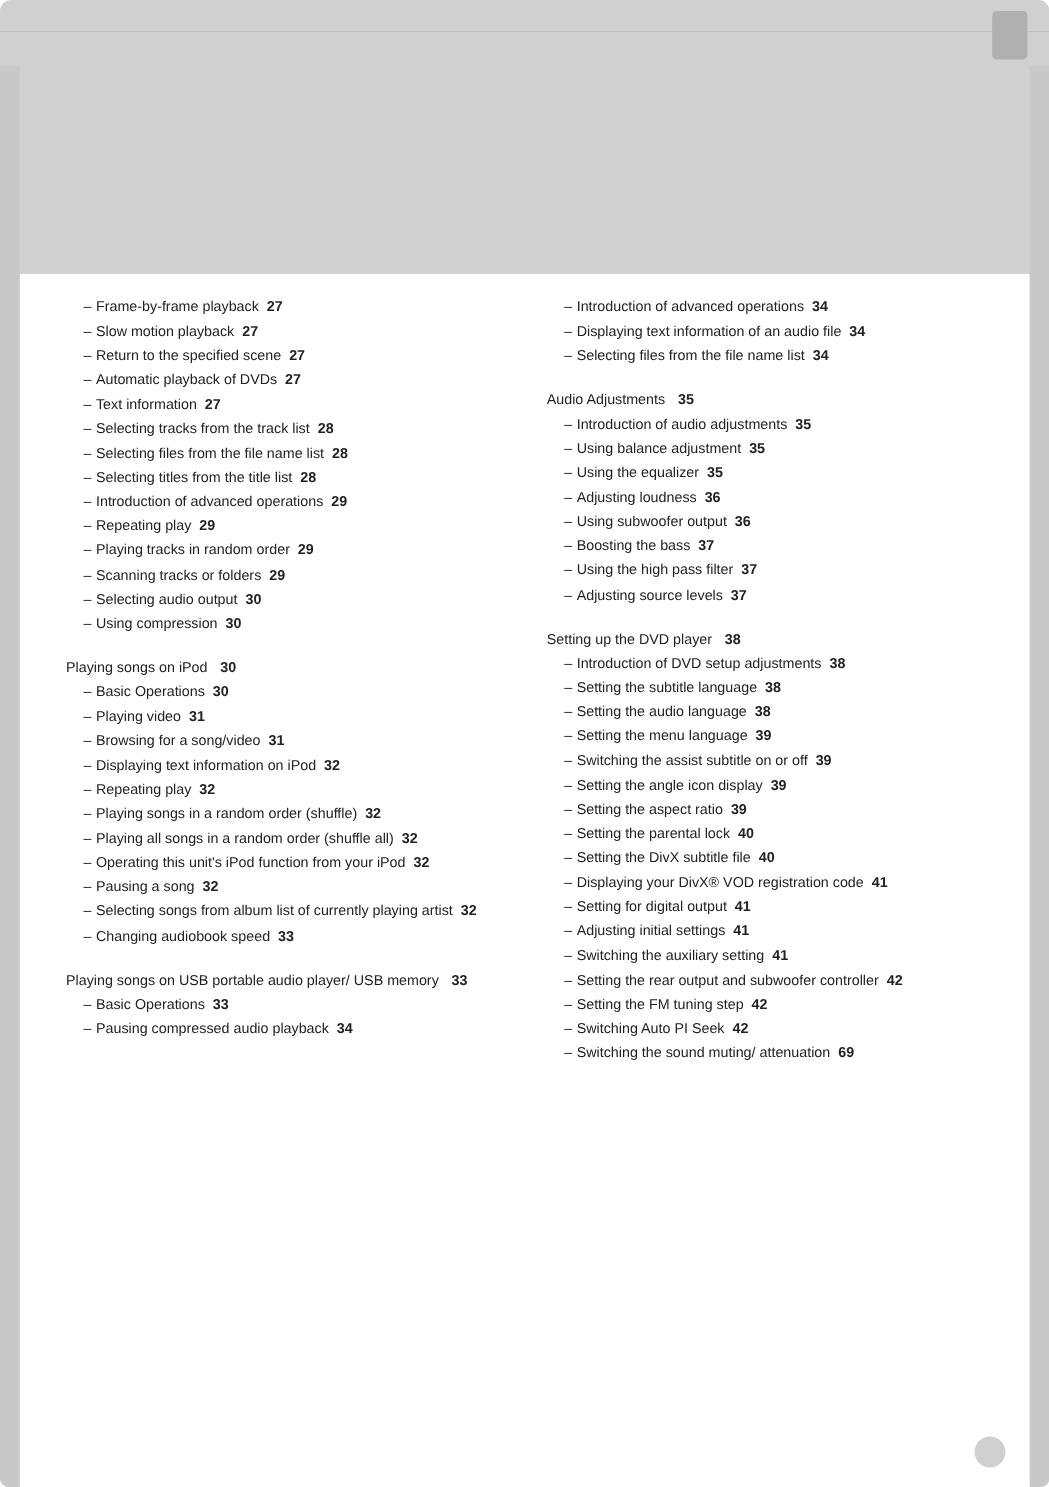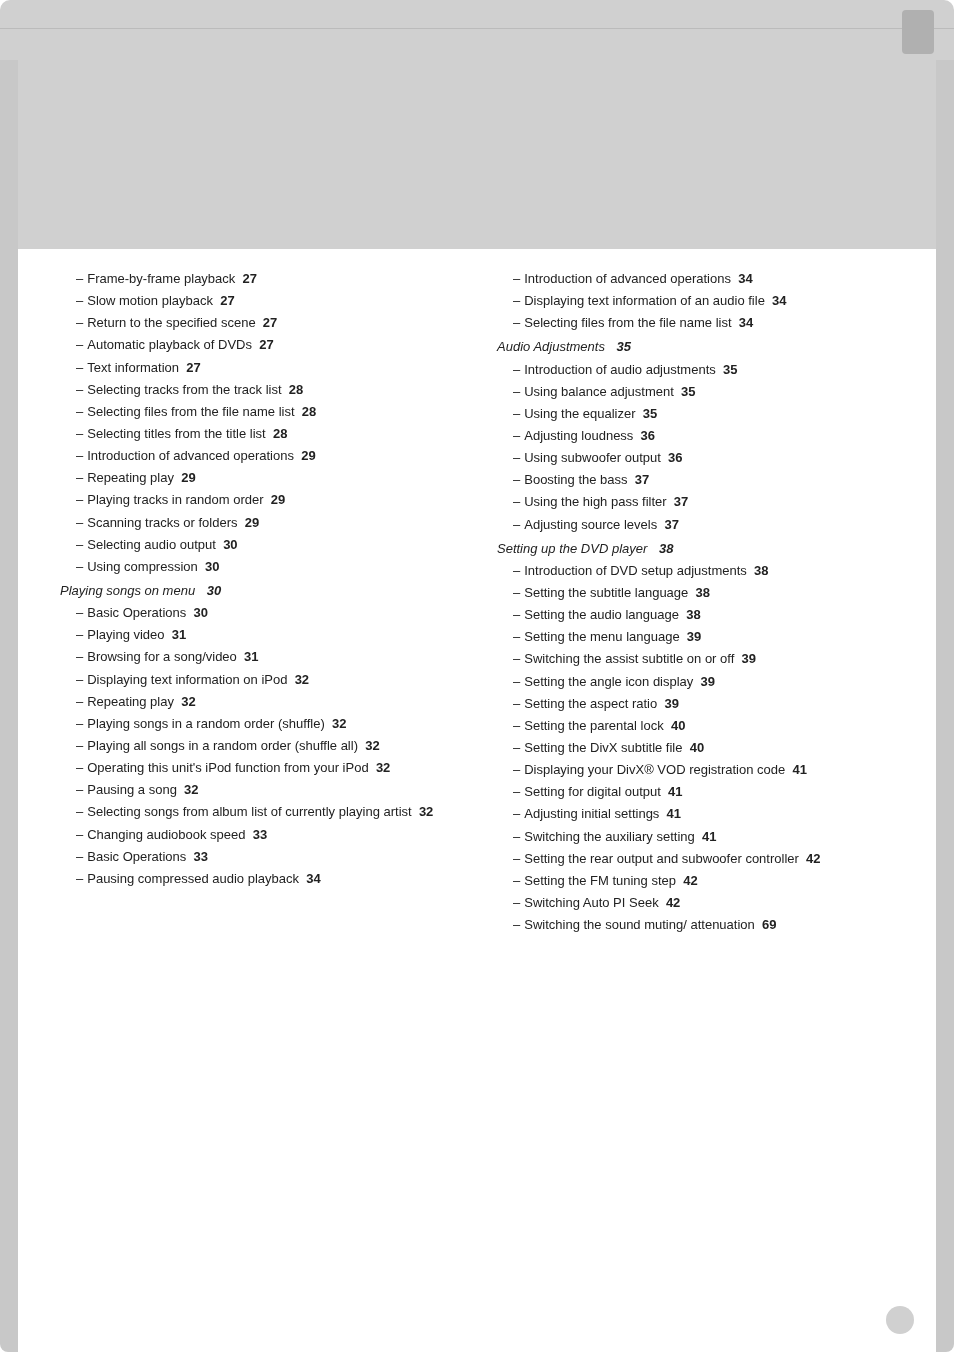--- a/index.html
+++ b/index.html
@@ -121,23 +121,22 @@
       align-items: center;
       justify-content: center;
       font-weight: bold;
       font-size: 14px;
     }
     .section-heading {
       font-weight: normal;
       display: flex;
       align-items: baseline;
       gap: 4px;
-      margin-top: 4px;
+      margin-top: 20px;
       margin-bottom: 2px;
-      font-style: italic;
     }
   </style>
 </head>
 <body>
 
 <div class="page">
 
   <div class="header">
     <span class="header-title"></span>
     <div class="header-tab"></div>
@@ -230,21 +229,21 @@
         </div>
         </div>
         <div class="toc-item">
           <div class="indent1">
           <span class="dash">–</span>
           <span class="item-text">Using compression&nbsp;&nbsp;<span class="page-num">30</span></span>
         </div>
         </div>
         <div class="toc-item">
           <div class="section-heading">
-          <span style="font-weight:normal;">Playing songs on menu</span>
+          <span style="font-weight:normal;">Playing songs on iPod</span>
           &nbsp;<span class="page-num">30</span>
         </div>
         </div>
         <div class="toc-item">
           <div class="indent1">
           <span class="dash">–</span>
           <span class="item-text">Basic Operations&nbsp;&nbsp;<span class="page-num">30</span></span>
         </div>
         </div>
         <div class="toc-item">
@@ -298,20 +297,26 @@
         <div class="toc-item">
           <div class="indent1">
           <span class="dash">–</span>
           <span class="item-text">Selecting songs from album list of currently playing artist&nbsp;&nbsp;<span class="page-num">32</span></span>
         </div>
         </div>
         <div class="toc-item">
           <div class="indent1">
           <span class="dash">–</span>
           <span class="item-text">Changing audiobook speed&nbsp;&nbsp;<span class="page-num">33</span></span>
+        </div>
+        </div>
+        <div class="toc-item">
+          <div class="section-heading">
+          <span style="font-weight:normal;">Playing songs on USB portable audio player/ USB memory</span>
+          &nbsp;<span class="page-num">33</span>
         </div>
         </div>
         <div class="toc-item">
           <div class="indent1">
           <span class="dash">–</span>
           <span class="item-text">Basic Operations&nbsp;&nbsp;<span class="page-num">33</span></span>
         </div>
         </div>
         <div class="toc-item">
           <div class="indent1">

